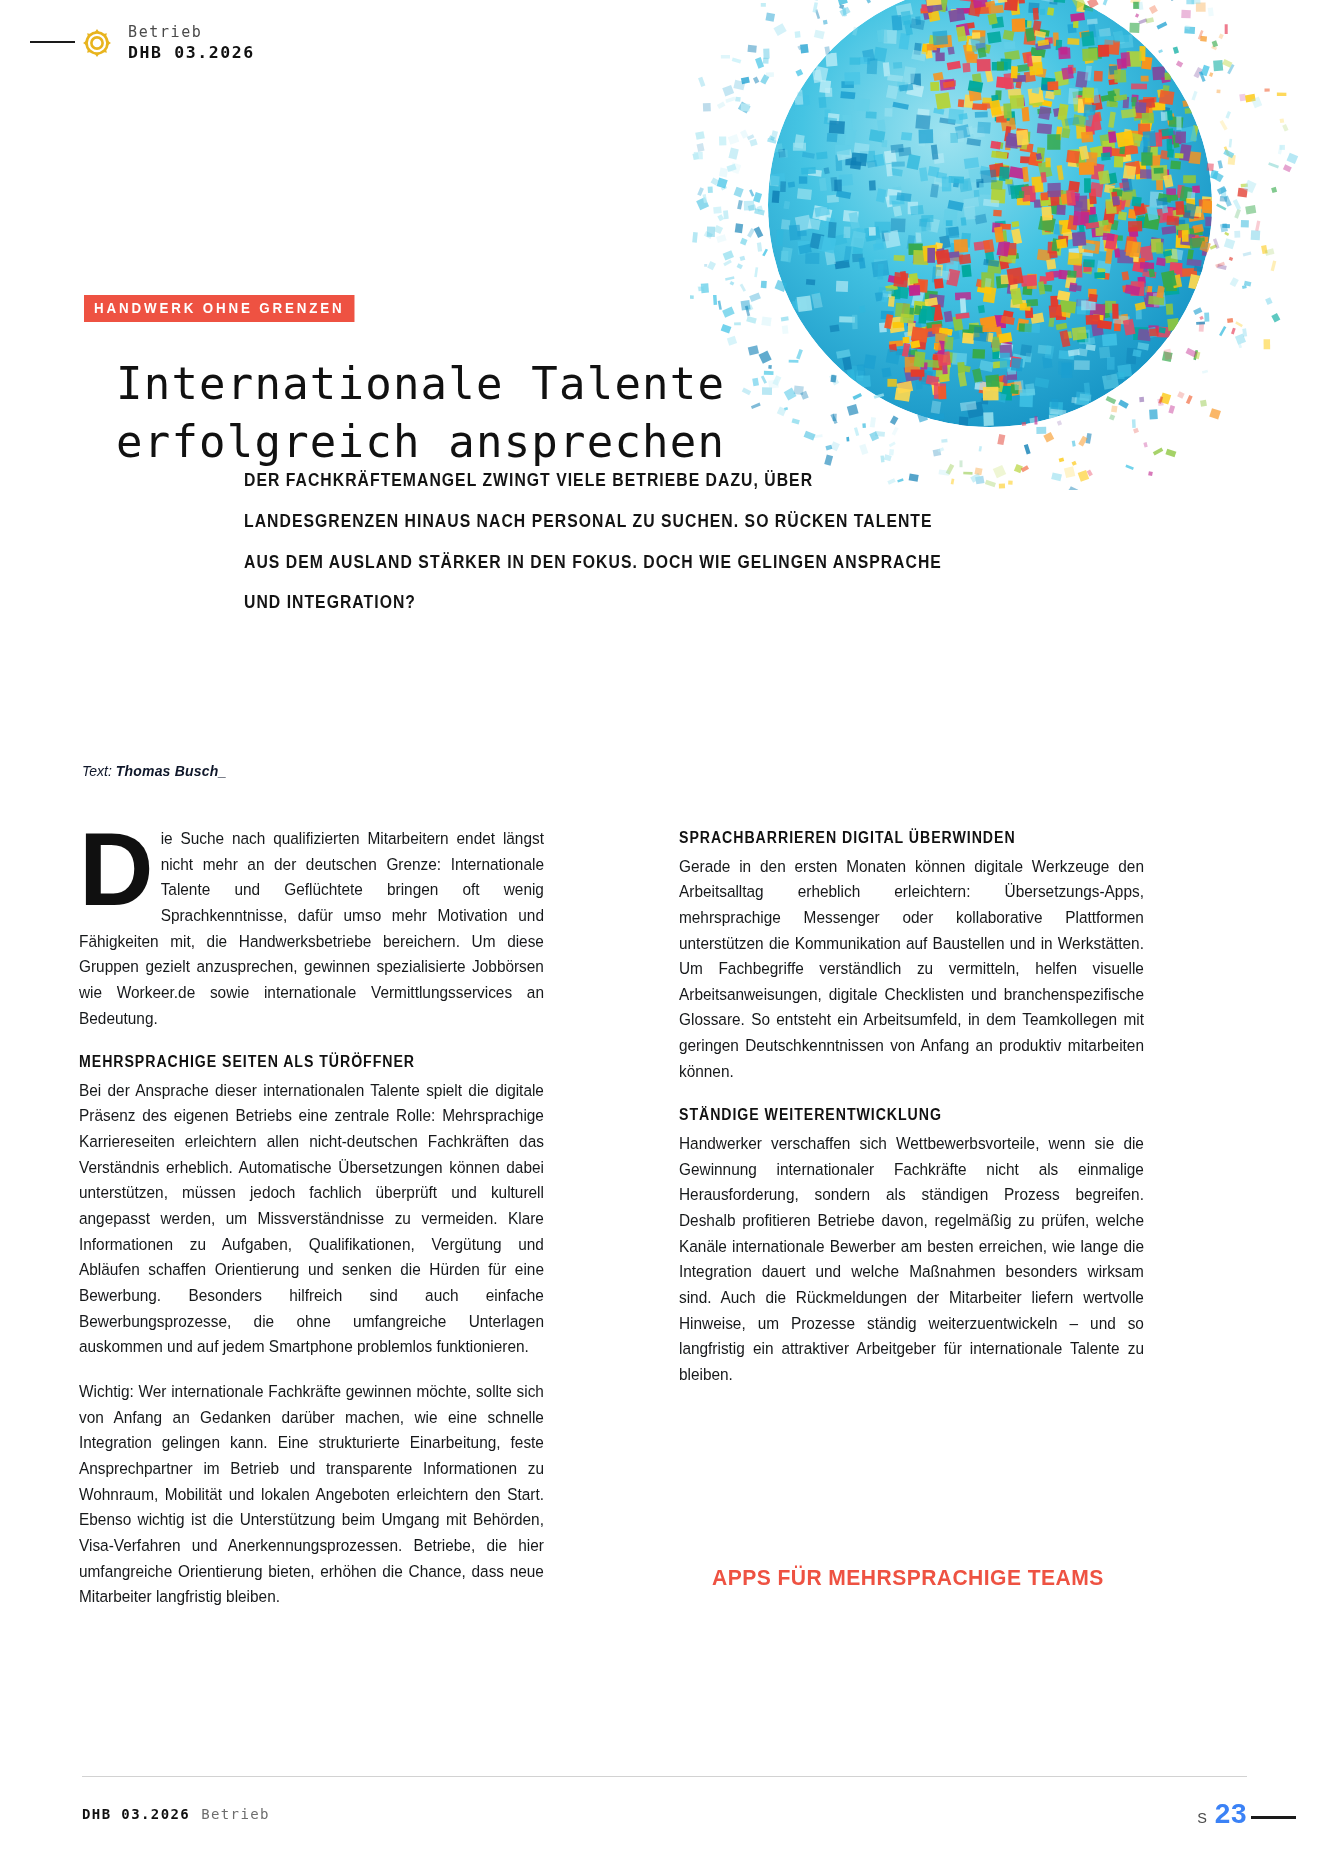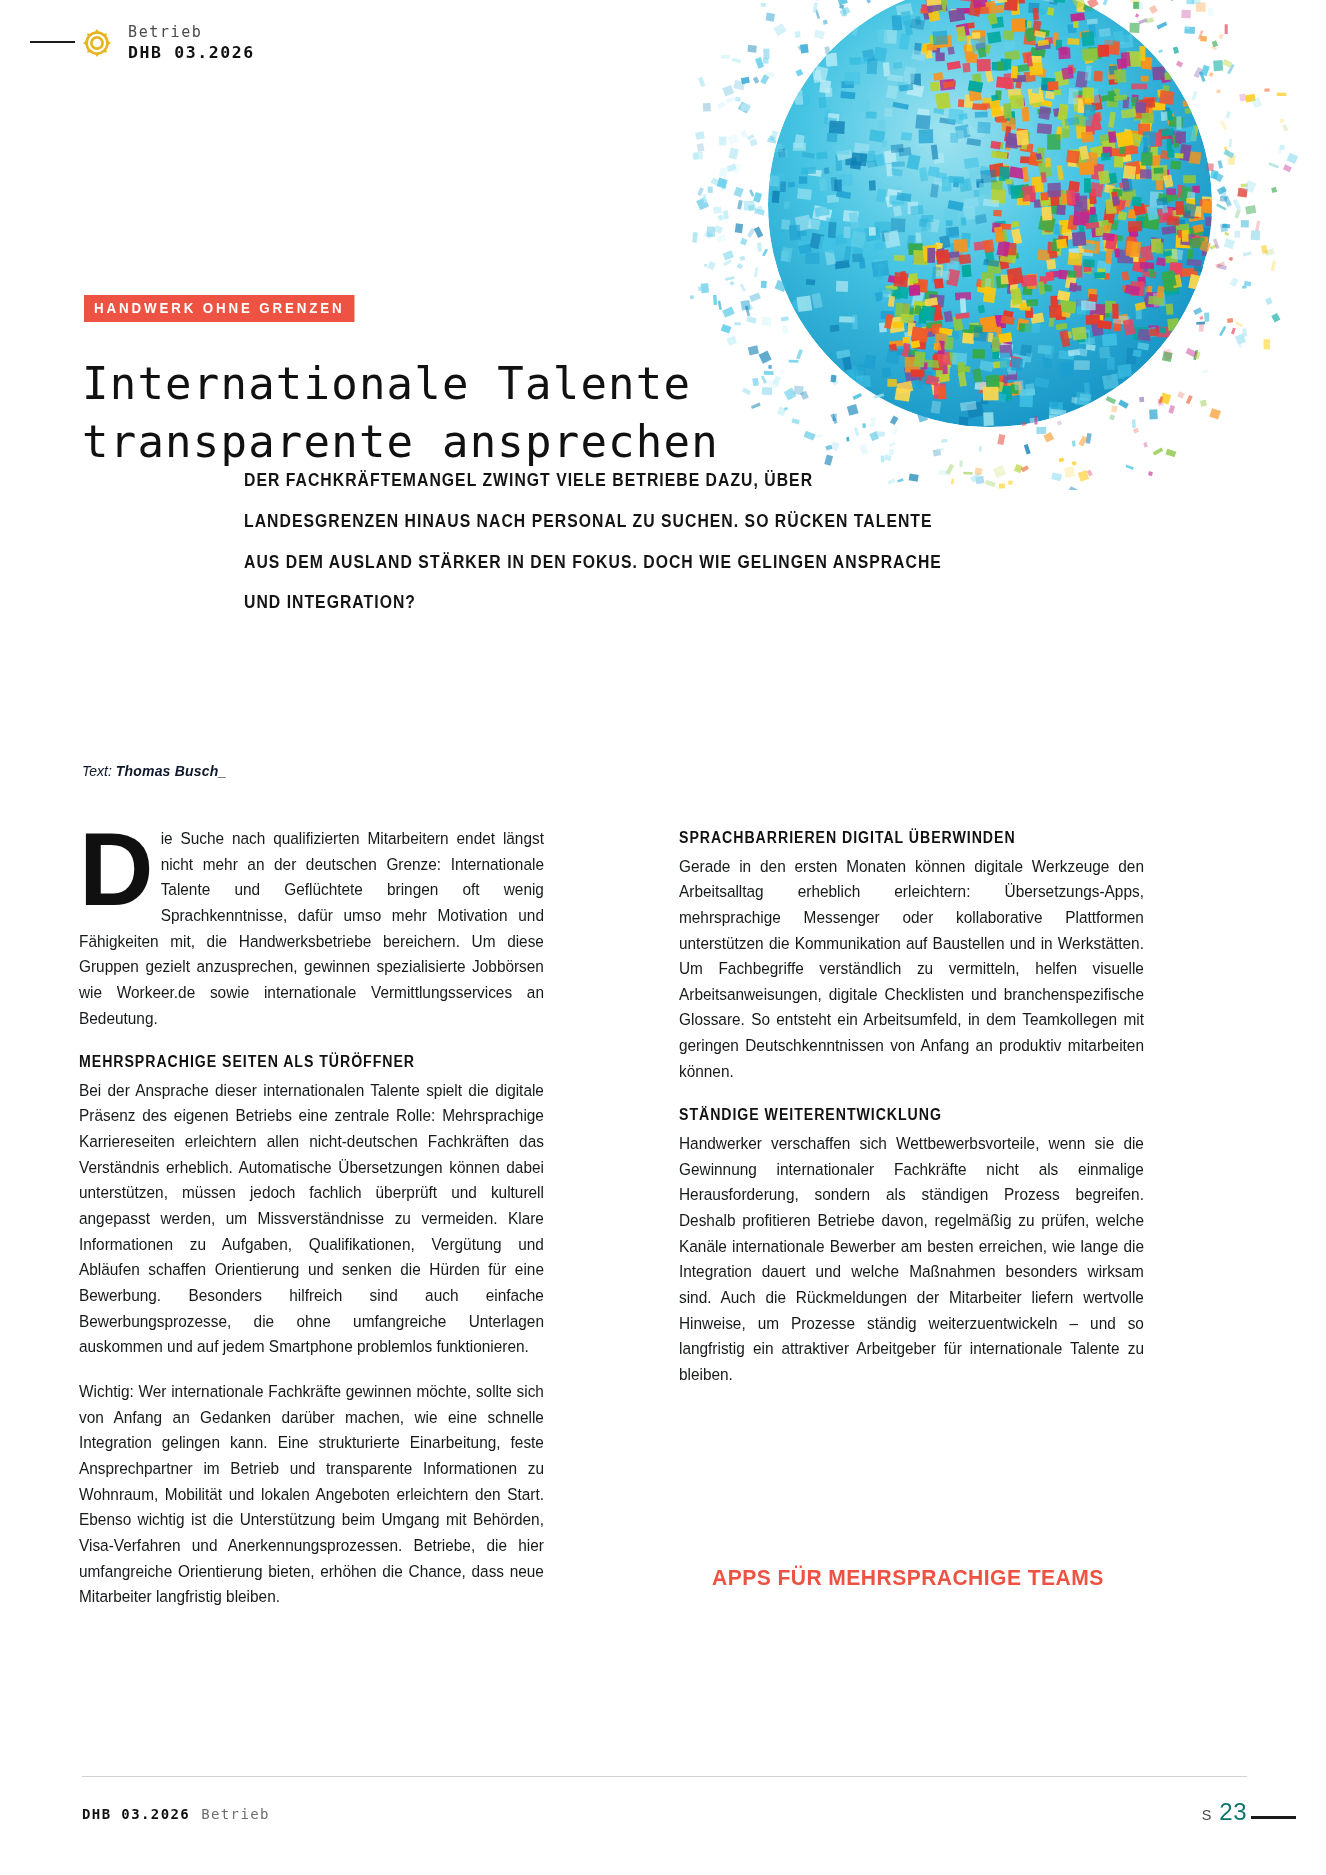--- a/index.html
+++ b/index.html
@@ -51,21 +51,21 @@
     transform:scaleX(.92);transform-origin:left center;
   }
 
   
   .headline{
     position:absolute;left:82px;top:326px;width:760px;
     font-family:"DejaVu Sans Mono", monospace;
     font-size:44px;line-height:1.30;
     font-weight:400;letter-spacing:1.2px;color:#111;
   }
-  .headline span{display:block;}
+  .headline span{display:block;margin-left:34px;}
 
   
   .standfirst{
     position:absolute;left:244px;top:460px;width:790px;
     font-family:"Liberation Sans", sans-serif;
     font-size:17.5px;font-weight:700;letter-spacing:1.15px;
     line-height:2.33;color:#141414;
     transform:scaleX(.90);transform-origin:left top;
   }
 
@@ -134,21 +134,21 @@
     display:flex;align-items:baseline;gap:11px;
     font-family:"DejaVu Sans Mono", monospace;
   }
   .foot-issue{font-size:14px;font-weight:700;letter-spacing:1.4px;color:#111;}
   .foot-sec{font-size:14px;font-weight:400;letter-spacing:1.4px;color:#6d6d6d;}
   .foot-right{
     position:absolute;right:79px;top:1798px;
     display:flex;align-items:baseline;gap:8px;
   }
   .foot-s{font-size:14.5px;color:#4a4a4a;font-family:"Liberation Sans",sans-serif;}
-  .foot-page{font-size:24px;font-weight:400;color:#0f766e;font-family:"Liberation Sans",sans-serif;letter-spacing:.5px;}
+  .foot-page{font-size:28px;font-weight:700;color:#3b82f6;font-family:"Liberation Sans",sans-serif;letter-spacing:.5px;}
   .foot-dash{position:absolute;right:30px;top:1816px;width:45px;height:3px;background:#1a1a1a;}
 </style>
 </head>
 <body>
 
 <div class="page">
 
   <div class="globe-wrap">
     <svg class="globe-svg" width="640" height="520" viewBox="0 0 640 520" aria-hidden="true">
       <defs>
@@ -1641,21 +1641,21 @@
     <div class="head-text">
       <div class="head-kicker">Betrieb</div>
       <div class="head-issue">DHB 03.2026</div>
     </div>
   </div>
 
   <div class="kicker">HANDWERK OHNE GRENZEN</div>
 
   <h1 class="headline">
     <span>Internationale Talente</span>
-    <span>transparente ansprechen</span>
+    <span>erfolgreich ansprechen</span>
   </h1>
 
   <div class="standfirst">DER FACHKRÄFTEMANGEL ZWINGT VIELE BETRIEBE DAZU, ÜBER LANDESGRENZEN HINAUS NACH PERSONAL ZU SUCHEN. SO RÜCKEN TALENTE AUS DEM AUSLAND STÄRKER IN DEN FOKUS. DOCH WIE GELINGEN ANSPRACHE UND INTEGRATION?</div>
 
   <div class="byline">
     <span>Text:</span>
     <b>Thomas Busch_</b>
   </div>
 
   <div class="col col-left">

